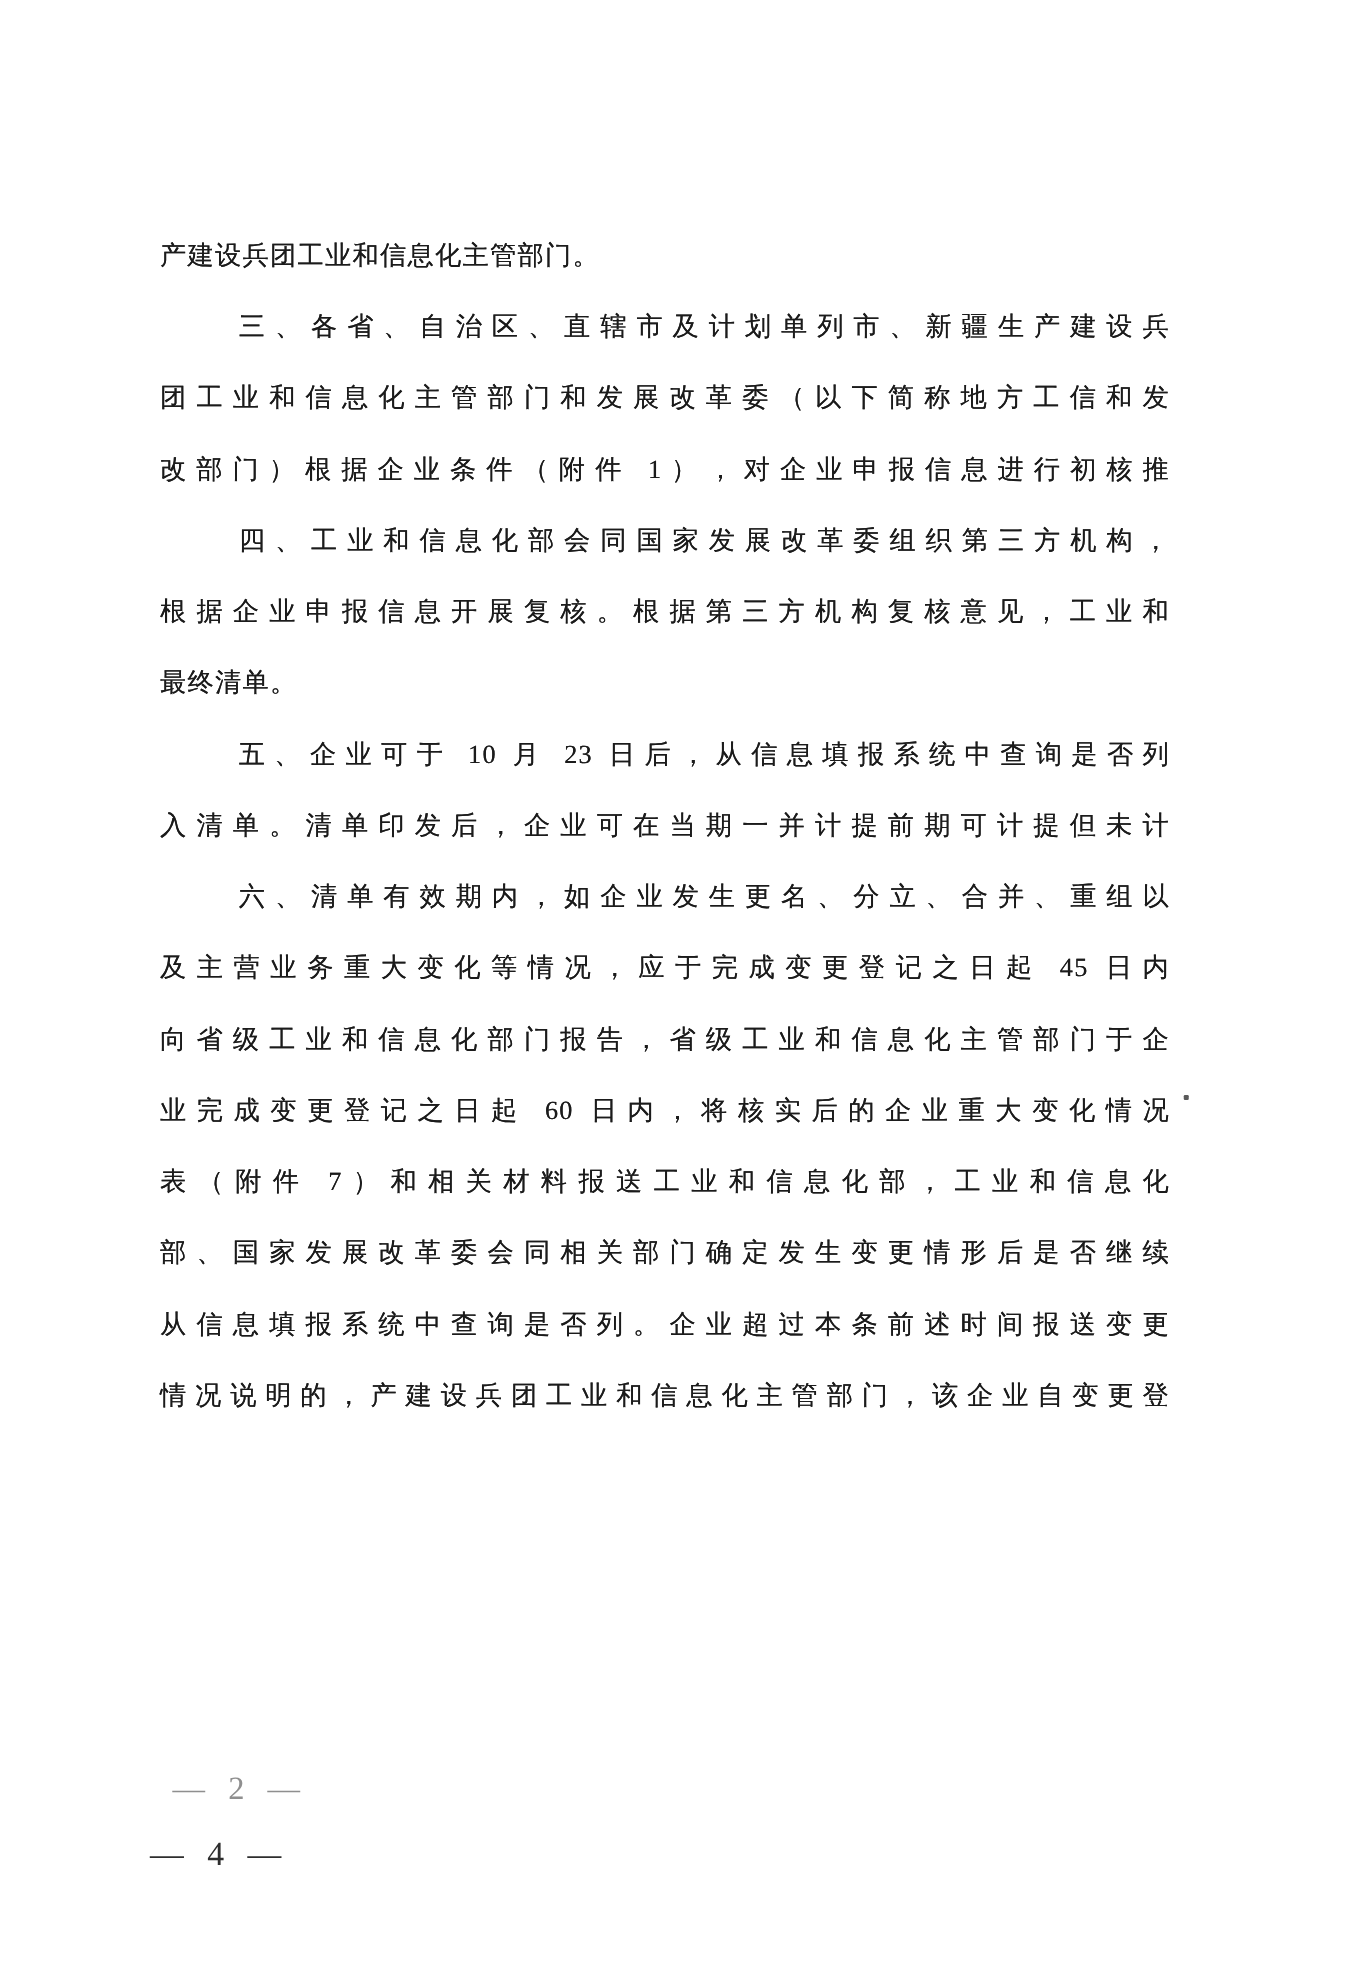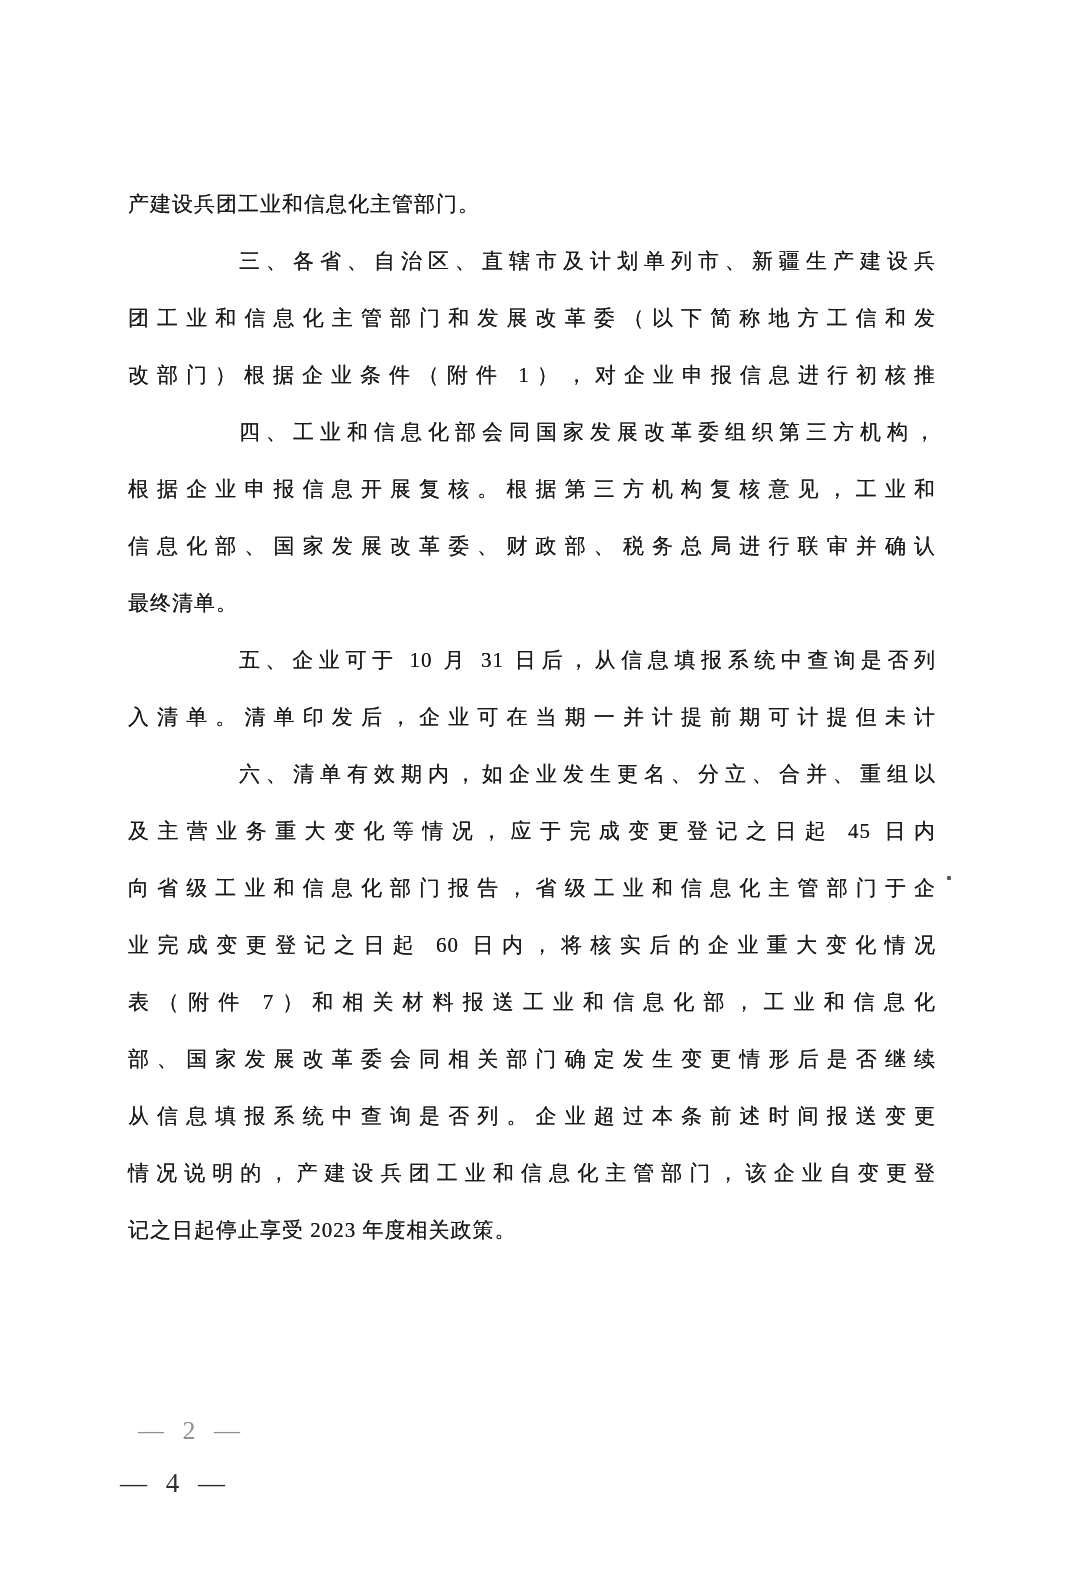--- a/index.html
+++ b/index.html
@@ -32,21 +32,20 @@
     
     text-shadow: 0 0 0.4px #333;
   }
   .ln.j {
     text-align: justify;
     text-align-last: justify;
     text-justify: inter-character;
   }
   .ln.ind {
     text-indent: 63px;
-    margin-left: 48px;
   }
   .footer-num {
     position: absolute;
     font-size: 26px;
     letter-spacing: 6px;
     white-space: nowrap;
   }
   .footer-num.light {
     left: 138px;
     top: 1416px;
@@ -73,33 +72,31 @@
 
 <div class="page">
 
   <div class="textblock">
     <div class="ln">产建设兵团工业和信息化主管部门。</div>
     <div class="ln j ind">三、各省、自治区、直辖市及计划单列市、新疆生产建设兵</div>
     <div class="ln j">团工业和信息化主管部门和发展改革委（以下简称地方工信和发</div>
     <div class="ln j">改部门）根据企业条件（附件 1），对企业申报信息进行初核推</div>
     <div class="ln j ind">四、工业和信息化部会同国家发展改革委组织第三方机构，</div>
     <div class="ln j">根据企业申报信息开展复核。根据第三方机构复核意见，工业和</div>
-    <div class="ln j">信息化部、国家发展改革委、财政部、税务总局进行联审并确认</div>
     <div class="ln">最终清单。</div>
-    <div class="ln j ind">五、企业可于 10 月 31 日后，从信息填报系统中查询是否列</div>
+    <div class="ln j ind">五、企业可于 10 月 23 日后，从信息填报系统中查询是否列</div>
     <div class="ln j">入清单。清单印发后，企业可在当期一并计提前期可计提但未计</div>
     <div class="ln j ind">六、清单有效期内，如企业发生更名、分立、合并、重组以</div>
     <div class="ln j">及主营业务重大变化等情况，应于完成变更登记之日起 45 日内</div>
     <div class="ln j">向省级工业和信息化部门报告，省级工业和信息化主管部门于企</div>
     <div class="ln j">业完成变更登记之日起 60 日内，将核实后的企业重大变化情况</div>
     <div class="ln j">表（附件 7）和相关材料报送工业和信息化部，工业和信息化</div>
     <div class="ln j">部、国家发展改革委会同相关部门确定发生变更情形后是否继续</div>
     <div class="ln j">从信息填报系统中查询是否列。企业超过本条前述时间报送变更</div>
     <div class="ln j">情况说明的，产建设兵团工业和信息化主管部门，该企业自变更登</div>
-    <div class="ln">记之日起停止享受 2023 年度相关政策。</div>
   </div>
 
   <div class="footer-num light">— 2 —</div>
   <div class="footer-num dark">— 4 —</div>
 
   <div class="artifact-dot"></div>
 
 </div>
 
 </body></html>

